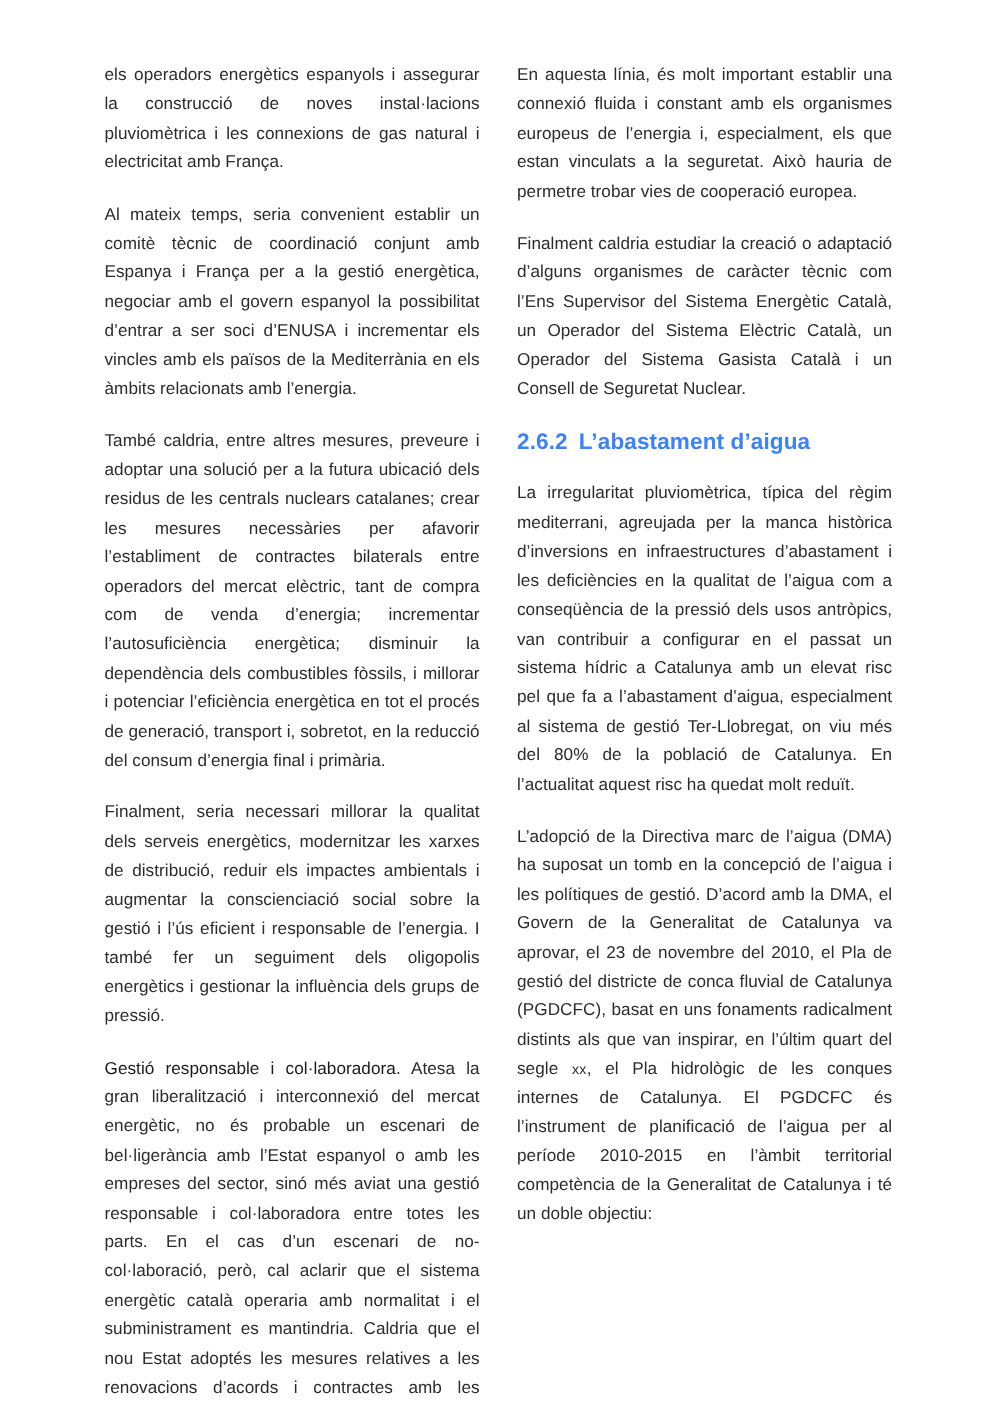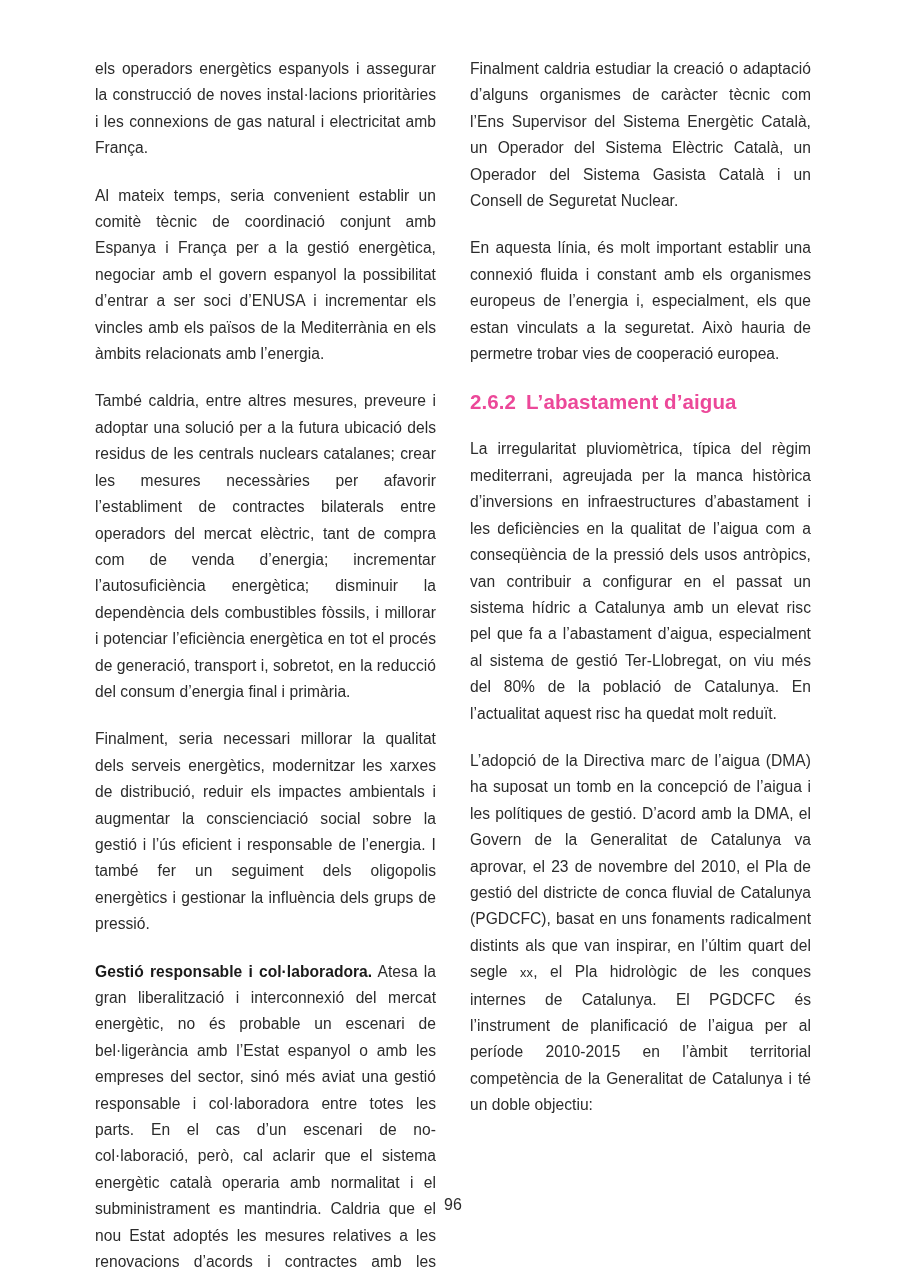--- a/index.html
+++ b/index.html
@@ -36,29 +36,29 @@
     text-align: justify;
     text-justify: inter-word;
     color: #2b2b2b;
     hyphens: manual;
     letter-spacing: 0.04px;
   }
   p.para:last-child {
     margin-bottom: 0;
   }
   .lead-bold {
-    font-weight: bold;
+    font-weight: normal;
     color: #1a1a1a;
   }
   h2.section-heading {
     margin: 12px 0 20px 0;
     font-size: 20.5px;
     line-height: 28px;
     font-weight: bold;
-    color: #ec4899;
+    color: #3b82f6;
     letter-spacing: 0.1px;
   }
   h2.section-heading .num {
     margin-right: 10px;
   }
   .smallcaps {
     font-size: 0.82em;
     letter-spacing: 0.3px;
     margin-top: 44px;
   }
@@ -74,36 +74,35 @@
   }
 </style>
 </head>
 <body>
 
 <div class="page">
 
   <div class="columns">
 
     <div class="column">
-      <p class="para">els operadors energètics espanyols i assegurar la construcció de noves instal·lacions prioritàries i les connexions de gas natural i electricitat amb França.</p>
+      <p class="para">els operadors energètics espanyols i assegurar la construcció de noves instal·lacions pluviomètrica i les connexions de gas natural i electricitat amb França.</p>
       <p class="para">Al mateix temps, seria convenient establir un comitè tècnic de coordinació conjunt amb Espanya i França per a la gestió energètica, negociar amb el govern espanyol la possibilitat d’entrar a ser soci d’ENUSA i incrementar els vincles amb els països de la Mediterrània en els àmbits relacionats amb l’energia.</p>
       <p class="para">També caldria, entre altres mesures, preveure i adoptar una solució per a la futura ubicació dels residus de les centrals nuclears catalanes; crear les mesures necessàries per afavorir l’establiment de contractes bilaterals entre operadors del mercat elèctric, tant de compra com de venda d’energia; incrementar l’autosuficiència energètica; disminuir la dependència dels combustibles fòssils, i millorar i potenciar l’eficiència energètica en tot el procés de generació, transport i, sobretot, en la reducció del consum d’energia final i primària.</p>
       <p class="para">Finalment, seria necessari millorar la qualitat dels serveis energètics, modernitzar les xarxes de distribució, reduir els impactes ambientals i augmentar la conscienciació social sobre la gestió i l’ús eficient i responsable de l’energia. I també fer un seguiment dels oligopolis energètics i gestionar la influència dels grups de pressió.</p>
       <p class="para"><span class="lead-bold">Gestió responsable i col·laboradora.</span><span> Atesa la gran liberalització i interconnexió del mercat energètic, no és probable un escenari de bel·ligerància amb l’Estat espanyol o amb les empreses del sector, sinó més aviat una gestió responsable i col·laboradora entre totes les parts. En el cas d’un escenari de no-col·laboració, però, cal aclarir que el sistema energètic català operaria amb normalitat i el subministrament es mantindria. Caldria que el nou Estat adoptés les mesures relatives a les renovacions d’acords i contractes amb les empreses que avui presten els serveis i la negociació per a la transferència d’actius amb l’Estat espanyol.</span></p>
     </div>
 
     <div class="column">
+      <p class="para">En aquesta línia, és molt important establir una connexió fluida i constant amb els organismes europeus de l’energia i, especialment, els que estan vinculats a la seguretat. Això hauria de permetre trobar vies de cooperació europea.</p>
       <p class="para">Finalment caldria estudiar la creació o adaptació d’alguns organismes de caràcter tècnic com l’Ens Supervisor del Sistema Energètic Català, un Operador del Sistema Elèctric Català, un Operador del Sistema Gasista Català i un Consell de Seguretat Nuclear.</p>
-      <p class="para">En aquesta línia, és molt important establir una connexió fluida i constant amb els organismes europeus de l’energia i, especialment, els que estan vinculats a la seguretat. Això hauria de permetre trobar vies de cooperació europea.</p>
 
       <h2 class="section-heading"><span class="num">2.6.2</span><span>L’abastament d’aigua</span></h2>
 
       <p class="para">La irregularitat pluviomètrica, típica del règim mediterrani, agreujada per la manca històrica d’inversions en infraestructures d’abastament i les deficiències en la qualitat de l’aigua com a conseqüència de la pressió dels usos antròpics, van contribuir a configurar en el passat un sistema hídric a Catalunya amb un elevat risc pel que fa a l’abastament d’aigua, especialment al sistema de gestió Ter-Llobregat, on viu més del 80% de la població de Catalunya. En l’actualitat aquest risc ha quedat molt reduït.</p>
 
       <p class="para"><span>L’adopció de la Directiva marc de l’aigua (DMA) ha suposat un tomb en la concepció de l’aigua i les polítiques de gestió. D’acord amb la DMA, el Govern de la Generalitat de Catalunya va aprovar, el 23 de novembre del 2010, el Pla de gestió del districte de conca fluvial de Catalunya (PGDCFC), basat en uns fonaments radicalment distints als que van inspirar, en l’últim quart del segle </span><span class="smallcaps">xx</span><span>, el Pla hidrològic de les conques internes de Catalunya. El PGDCFC és l’instrument de planificació de l’aigua per al període 2010-2015 en l’àmbit territorial competència de la Generalitat de Catalunya i té un doble objectiu:</span></p>
 
     </div>
 
   </div>
 
-  <div class="page-number">96</div>
 
 </div>
 
 </body></html>

